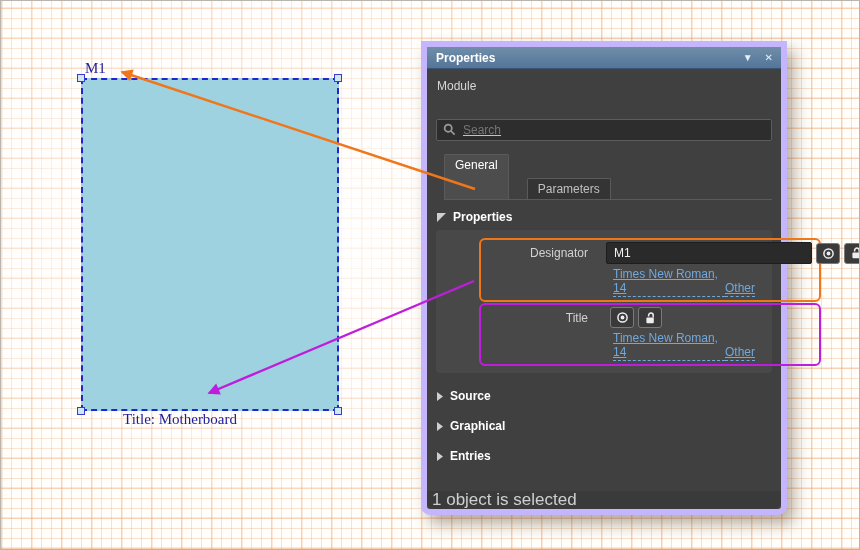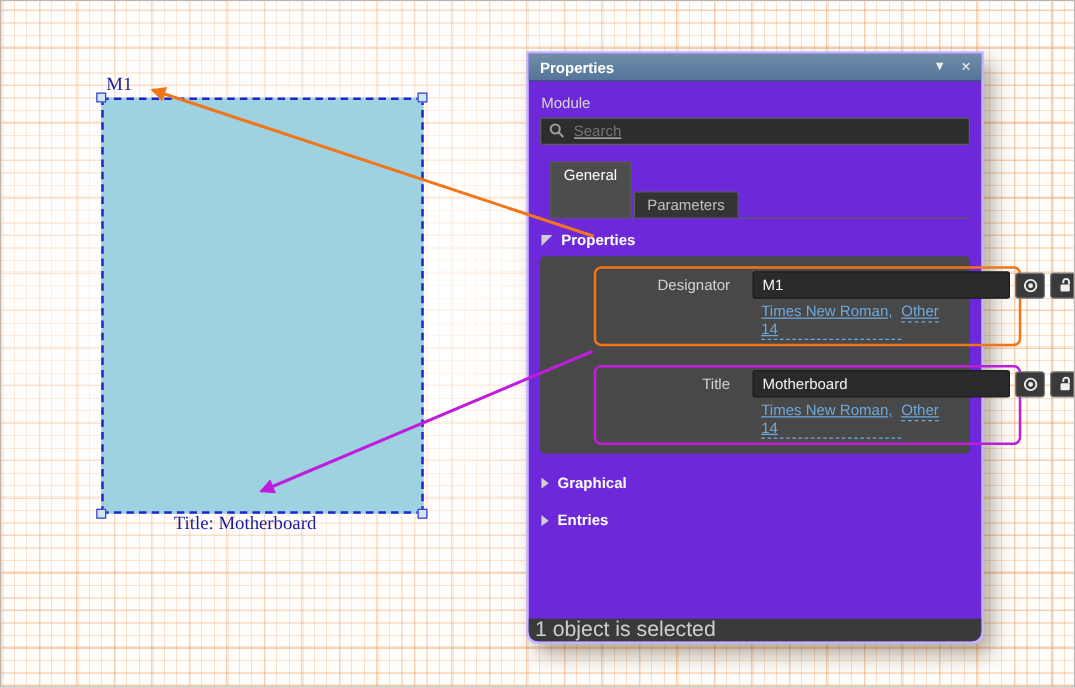--- a/index.html
+++ b/index.html
@@ -35,55 +35,55 @@
   }
   .h-tl { left:76px; top:73px; }
   .h-tr { left:333px; top:73px; }
   .h-bl { left:76px; top:406px; }
   .h-br { left:333px; top:406px; }
   .canvas-label {
     position:absolute; font-family:"Liberation Serif", serif;
     font-size:15px; color:#1c1c99; white-space:nowrap; z-index:4;
   }
   .lbl-designator { left:84px; top:59px; }
-  .lbl-title { left:96px; top:410px;padding-left:42px; }
+  .lbl-title { left:80px; top:410px;padding-left:42px; }
 
   
   .callouts { position:absolute; inset:0; z-index:60; pointer-events:none; }
 
   
   .panel {
     position:absolute; left:420px; top:40px; width:366px; height:474px;
-    background:#6d28d9; z-index:20;
-    border:2px solid #c4b5fd; border-radius:0 0 9px 9px;
+    background:#404040; z-index:20;
+    border:6px solid #c4b5fd; border-radius:0 0 9px 9px;
     box-shadow:7px 9px 16px rgba(95,70,45,0.45);
     color:#d6d6d6; font-size:12px;
   }
   .panel-header {
     height:22px; display:flex; align-items:center;
     background:linear-gradient(#708ea9, #54759a);
     border-bottom:1px solid #3a5573;
     padding:0 8px 0 9px;
   }
   .panel-title { color:#ffffff; font-weight:bold; font-size:12px; flex:1; }
   .hdr-icon { color:#e8eef4; font-size:10px; margin-left:12px; cursor:pointer; }
 
   .panel-body { padding:7px 9px 0 9px; position:relative; }
-  .module-label { color:#d6d6d6; margin:3px 0 5px 1px; }
+  .module-label { color:#d6d6d6; margin:3px 0 26px 1px; }
 
   .search-wrap { position:relative; margin-bottom:13px; }
   .search-input {
     width:100%; height:22px; background:#2d2d2d;
     border:1px solid #5c5c5c; border-radius:2px;
     color:#c4c4c4; font-size:12px; font-family:"Liberation Sans",sans-serif;
     padding:0 6px 0 26px; outline:none;text-decoration:underline;
   }
   .search-icon { position:absolute; left:7px; top:4px; }
 
-  .tabs { display:flex; margin-left:8px; border-bottom:1px solid #5a5a5a; }
+  .tabs { display:flex; margin-left:8px; border-bottom:1px solid #5a5a5a;gap:16px; }
   .tab {
     padding:3px 10px 3px 10px; margin-right:2px; font-size:12px;
     border:1px solid #5a5a5a; border-bottom:none; cursor:pointer;
     border-radius:2px 2px 0 0;
   }
   .tab.active { background:#4d4d4d; color:#ffffff; }
   .tab.inactive { background:#343434; color:#c0c0c0;margin-top:24px; }
 
   .section-header {
     display:flex; align-items:center; gap:7px;
@@ -94,39 +94,39 @@
 
   .group-box {
     background:#484848; border-radius:4px;
     padding:8px 4px 7px 43px; margin-left:0;
   }
 
   .field-box {
     border:2px solid; border-radius:6px;
     padding:2px 3px 3px 0; width:342px;
   }
-  .field-box + .field-box { margin-top:15px; }
+  .field-box + .field-box { margin-top:1px; }
   .row { display:flex; align-items:center; }
   .field-label {
     width:125px; text-align:right; padding-right:18px;
     color:#d2d2d2; flex:0 0 auto;
   }
   .field-input {
     width:206px; height:22px; background:#2a2a2a;
     border:1px solid #1d1d1d; border-radius:2px;
     color:#f2f2f2; font-size:12px; font-family:"Liberation Sans",sans-serif;
     padding:0 7px; outline:none; flex:0 0 auto;
   }
   .icon-btn {
     width:24px; height:21px; margin-left:4px;
     background:#3a3a3a; border:1px solid #7a7a7a; border-radius:3px;
     display:flex; align-items:center; justify-content:center; cursor:pointer;
     flex:0 0 auto;
   }
-  .links-row { display:flex; margin:3px 0 0 132px; align-items:flex-start; }
+  .links-row { display:flex; margin:3px 0 0 132px; align-items:flex-end; }
   .link {
     color:#6fa8dc; text-decoration:underline;
     border-bottom:1px dashed #6fa8dc; cursor:pointer; font-size:12px;
     line-height:14px; padding-bottom:1px;
   }
   .link-other { margin-left:auto; margin-right:61px; }
 
   .panel-status {
     position:absolute; left:0; right:0; bottom:0; height:18px;
     background:#3a3a3a; border-radius:0 0 8px 8px;
@@ -206,21 +206,20 @@
         </div>
         <div class="links-row">
           <span class="link">Times New Roman, 14</span>
           <span class="link link-other">Other</span>
         </div>
       </div>
 
       <div class="field-box" style="border-color:#be1edc">
         <div class="row">
           <span class="field-label">Title</span>
-          <input class="field-input" value="Motherboard" style="">
           <span class="icon-btn">
             <svg class="icon" width="13" height="13" viewBox="0 0 13 13">
               <circle cx="6.5" cy="6.5" r="4.6" fill="none" stroke="#eeeeee" stroke-width="1.5"></circle>
               <circle cx="6.5" cy="6.5" r="1.9" fill="#eeeeee"></circle>
             </svg>
           </span>
           <span class="icon-btn">
             <svg class="icon" width="13" height="14" viewBox="0 0 13 14">
               <rect x="2.4" y="6.6" width="7.4" height="5.6" rx="1" fill="#eeeeee"></rect>
               <path d="M9.2,6.6 V4.4 a2.3,2.3 0 0 0 -4.6,0 V5.6" fill="none" stroke="#eeeeee" stroke-width="1.5"></path>
@@ -228,20 +227,28 @@
           </span>
         </div>
         <div class="links-row">
           <span class="link">Times New Roman, 14</span>
           <span class="link link-other">Other</span>
         </div>
       </div>
 
     </div>
 
+    <div class="section-header section-collapsed">
+      <span>
+        <svg class="icon" width="6" height="9" viewBox="0 0 6 9">
+            <polygon points="0,0 6,4.5 0,9" fill="#cfcfcf"></polygon>
+          </svg>
+      </span>
+      <span>Source</span>
+    </div>
 
     <div class="section-header section-collapsed">
       <span>
         <svg class="icon" width="6" height="9" viewBox="0 0 6 9">
             <polygon points="0,0 6,4.5 0,9" fill="#cfcfcf"></polygon>
           </svg>
       </span>
       <span>Graphical</span>
     </div>
 

